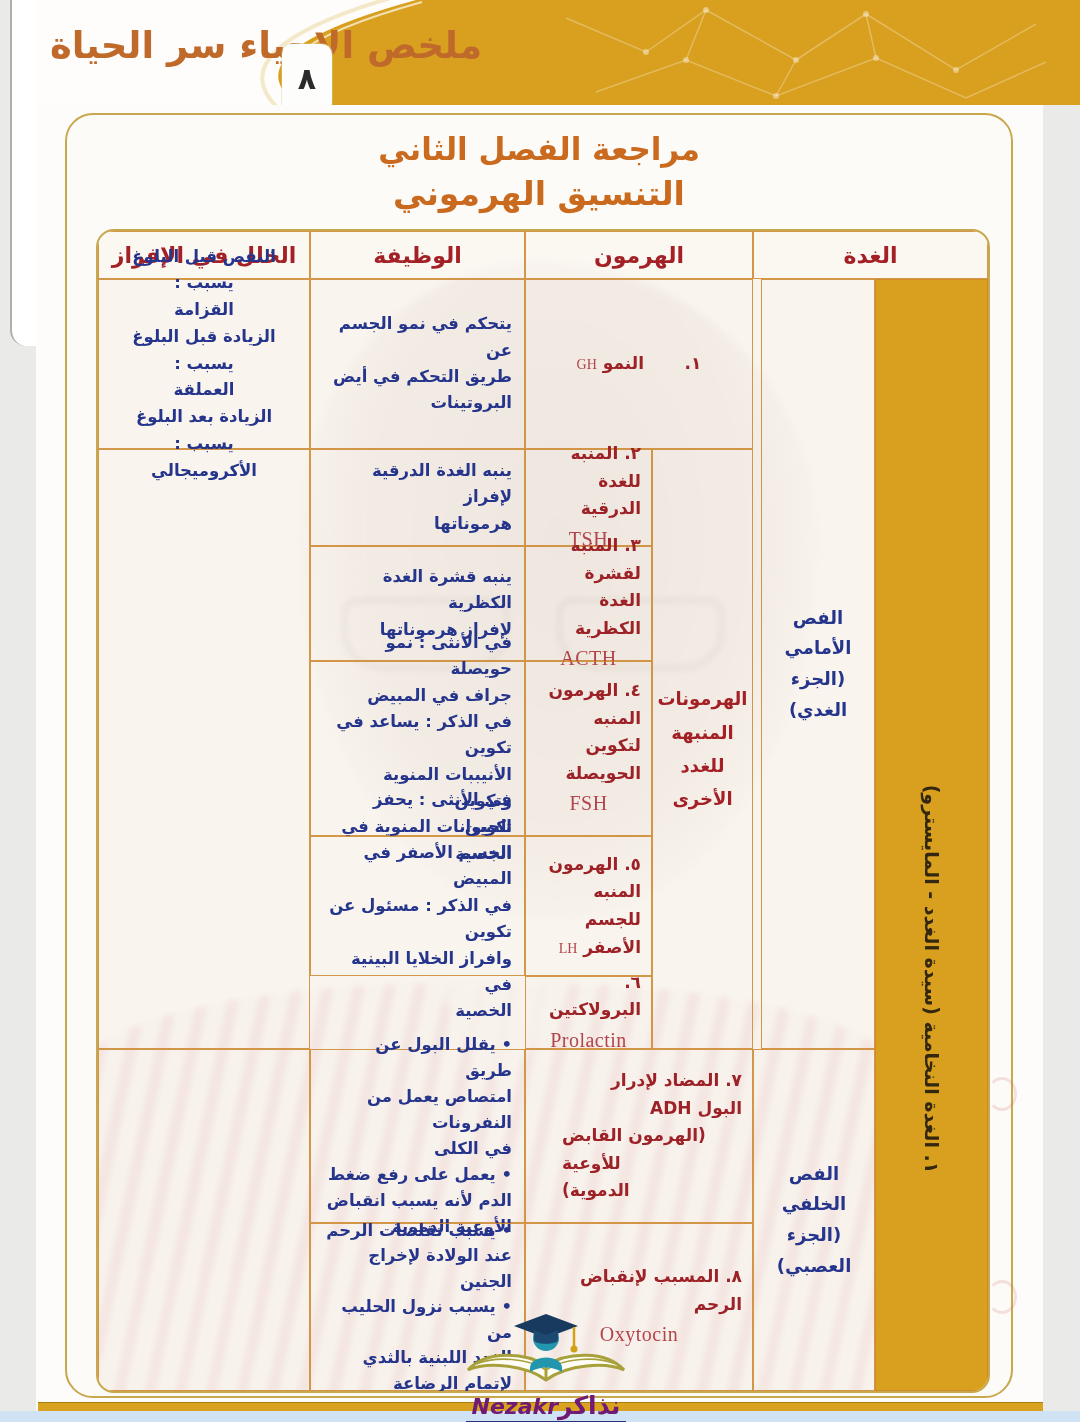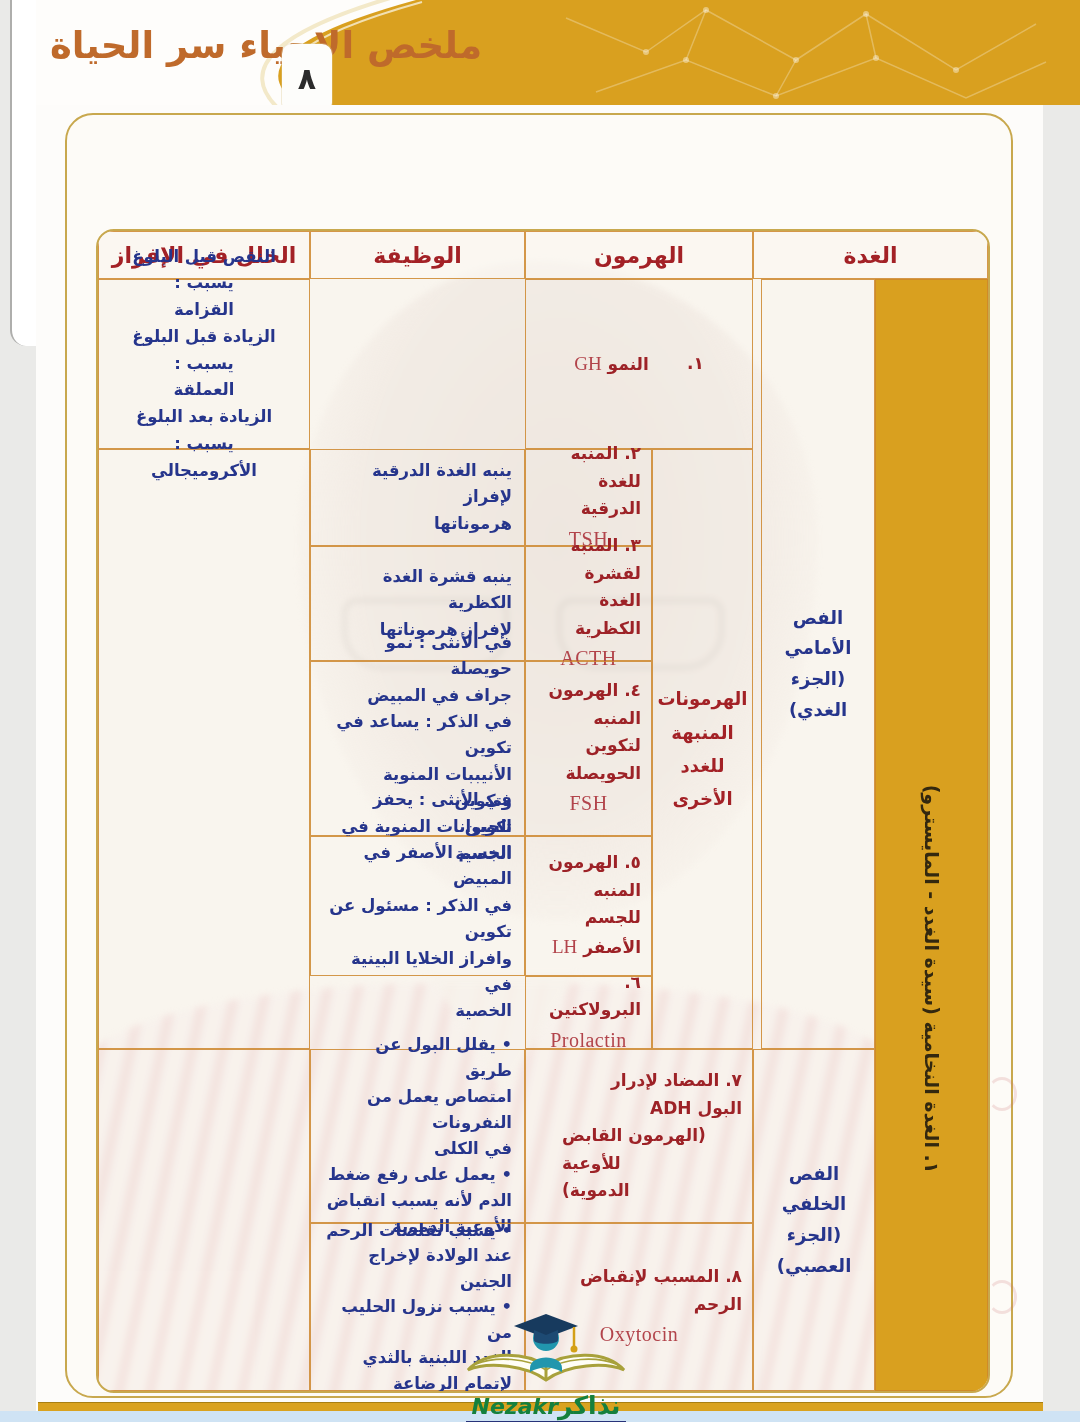--- a/index.html
+++ b/index.html
@@ -71,21 +71,21 @@
   .lobe-a { grid-column:2/3; grid-row:2/8;margin-left:8px; }
   .lobe-p { grid-column:2/3; grid-row:8/10; }
 
   .stim { grid-column:3/4; grid-row:3/8; color:#a32126; font-weight:bold; font-size:18px;
           text-align:center; line-height:1.85; }
 
   .horm { color:#9d2227; font-weight:bold; font-size:17px; line-height:1.62;
           text-align:right; padding:4px 10px; }
   .horm .abbr { display:block; text-align:center; font-family:"Liberation Serif", serif;
           font-weight:normal; font-size:20px; color:#b2444b; letter-spacing:.5px; }
-  .horm .abbr-in { font-family:"Liberation Serif", serif; font-weight:normal; font-size:19px;
+  .horm .abbr-in { font-family:"Liberation Serif", serif; font-weight:normal; font-size:14px;
           color:#b2444b; }
   .horm .sub { display:block; text-align:left; }
   .h1 { grid-column:3/5; grid-row:2; } .h2 { grid-column:4/5; grid-row:3; }
   .h3 { grid-column:4/5; grid-row:4; } .h4 { grid-column:4/5; grid-row:5; }
   .h5 { grid-column:4/5; grid-row:6; } .h6 { grid-column:4/5; grid-row:7; }
   .h7 { grid-column:3/5; grid-row:8;padding-left:36px; } .h8 { grid-column:3/5; grid-row:9; }
   .h1 { flex-direction:row; align-items:center; justify-content:space-evenly; }
 
   .fun { grid-column:5/6; color:#26358c; font-weight:bold; font-size:16.5px;
          line-height:1.6; text-align:right; padding:4px 12px; }
@@ -96,21 +96,21 @@
          line-height:1.62; text-align:center; padding:4px 12px; }
   .d1 { grid-row:2; } .d-mid { grid-row:3/8; } .d-bot { grid-row:8/10; }
 
   
   .pink-arc { width:30px; height:34px; border:3px solid rgba(206,118,118,.20);
               border-radius:50%; border-left-color:transparent; }
   #arc1 { left:985px; top:1075px; } #arc2 { left:985px; top:1278px; }
 
   
   #watermark { left:446px; top:1312px; width:200px; height:110px; z-index:40; text-align:center; }
-  #wm-text { margin-top:-4px; font-weight:bold; font-style:italic; color:#15803d;
+  #wm-text { margin-top:-4px; font-weight:bold; font-style:italic; color:#701a75;
              border-bottom:3px solid #27337a; display:inline-block; padding:0 6px 1px; line-height:1.1; }
   #wm-text .ar { font-style:normal; font-size:25px; }
   #wm-text .en { font-size:22px; }
 
   
   #gold-bar { left:38px; top:1402px; width:1005px; height:9px; background:#d9a21f;
               border-top:1px solid #a87f12; }
   #blue-bar { left:0; top:1411px; width:1080px; height:11px; background:#cfe3f4; }
 </style>
 </head>
@@ -142,20 +142,24 @@
     </g>
   </svg>
   <div id="banner-title">ملخص الاحياء سر الحياة</div>
   <div id="page-tab">
     <span>٨</span>
   </div>
 </div>
 
 <div class="abs" id="outer-box">
 
+  <div id="doc-title">
+    <div class="t1">مراجعة الفصل الثاني</div>
+    <div class="t2">التنسيق الهرموني</div>
+  </div>
 
   <div id="tbl-wrap">
 
     <div id="photo">
       <div class="head"></div>
       <div class="glass1"></div>
       <div class="glass2"></div>
       <div class="shirt"></div>
       <div class="collar"></div>
     </div>
@@ -216,20 +220,23 @@
       <div class="c horm h7">
         <span>٧. المضاد لإدرار البول ADH</span>
         <span class="sub ml">(الهرمون القابض للأوعية
 الدموية)</span>
       </div>
       <div class="c horm h8">
         <span>٨. المسبب لإنقباض الرحم</span>
         <span class="abbr">Oxytocin</span>
       </div>
 
+      <div class="c fun f1 ml">يتحكم في نمو الجسم عن
+طريق التحكم في أيض
+البروتينات</div>
       <div class="c fun f2 ml">ينبه الغدة الدرقية لإفراز
 هرموناتها</div>
       <div class="c fun f3 ml">ينبه قشرة الغدة الكظرية
 لإفراز هرموناتها</div>
       <div class="c fun f4 ml">في الأنثى : نمو حويصلة
 جراف في المبيض
 في الذكر : يساعد في تكوين
 الأنيببات المنوية وتكوين
 الحيوانات المنوية في
 الخصية</div>

